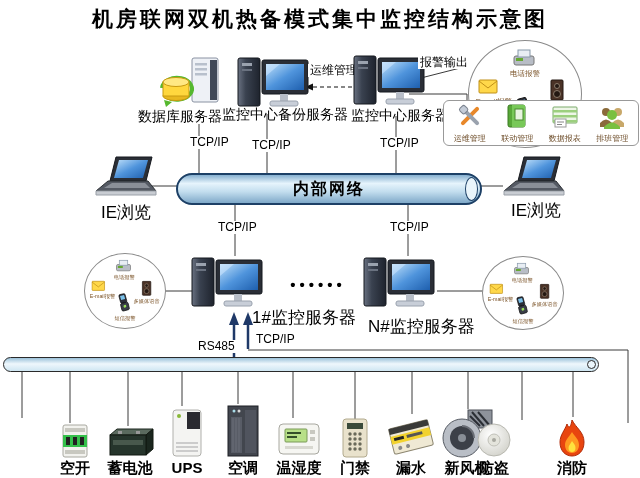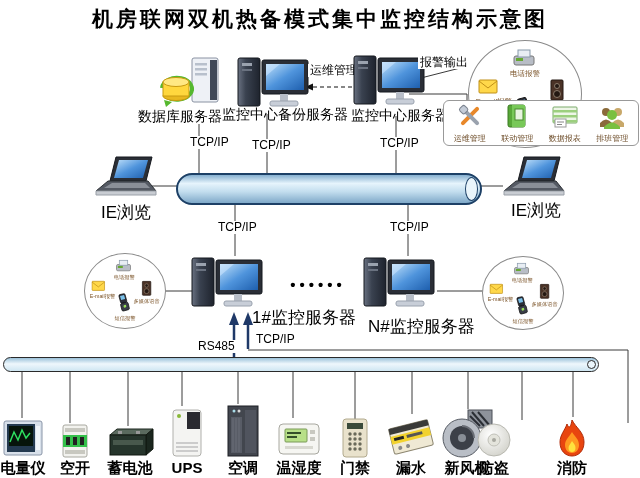--- a/index.html
+++ b/index.html
@@ -274,20 +274,21 @@
       <polygon points="26,2 62,2 56,26 20,26" fill="#2a2e36" stroke="#15181e"></polygon>
       <polygon points="29,5 58,5 53,23 24,23" fill="url(#gScreen)"></polygon>
       <polygon points="18,26 58,26 66,36 6,36" fill="#555a64" stroke="#2a2e32"></polygon>
       <polygon points="22,28 55,28 60,33 14,33" fill="#8a8f98"></polygon>
       <polygon points="6,36 66,36 66,40 6,40" fill="#c8ccd2" stroke="#9aa0a8"></polygon>
     </svg>
   </div>
   <div class="lbl el small13" style="left:506px;top:199px;width:60px">IE浏览</div>
 
   <div id="netpipe" class="pipe">
+    <span id="netlabel">内部网络</span>
     <span class="cap"></span>
   </div>
 
   <div class="conn el" style="left:216px;top:221px">TCP/IP</div>
   <div class="conn el" style="left:388px;top:221px">TCP/IP</div>
 
   <div class="abs el" style="left:190px;top:254px">
     <svg width="76" height="60" viewBox="0 0 76 56">
       <rect x="2" y="2" width="22" height="48" rx="2" fill="url(#gTower)" stroke="#15181e"></rect>
       <rect x="6" y="7" width="10" height="3" fill="#9aa2ae"></rect>
@@ -395,32 +396,20 @@
     </div>
   </div>
 
   <div class="conn el" style="left:196px;top:340px">RS485</div>
   <div class="conn el" style="left:254px;top:333px">TCP/IP</div>
 
   <div id="buspipe" class="pipe">
     <span class="cap"></span>
   </div>
 
-  <div class="dev" style="left:0px;width:46px">
-    <div class="ic">
-      <svg width="40" height="40" viewBox="0 0 40 40">
-          <rect x="1" y="3" width="38" height="34" rx="2" fill="#d8e0ea" stroke="#8a96a8"></rect>
-          <rect x="4" y="6" width="28" height="28" fill="#243a50"></rect>
-          <rect x="6" y="8" width="24" height="20" fill="#06140a"></rect>
-          <polyline points="7,24 11,14 15,22 19,12 23,20 27,15" stroke="#2ee060" fill="none" stroke-width="1.5"></polyline>
-          <rect x="33" y="8" width="4" height="24" fill="#f0f4f8"></rect>
-        </svg>
-    </div>
-    <div class="dlabel">电量仪</div>
-  </div>
 
   <div class="dev" style="left:52px;width:46px">
     <div class="ic">
       <svg width="30" height="34" viewBox="0 0 30 34">
           <rect x="3" y="1" width="24" height="32" rx="2" fill="#f2f2ee" stroke="#a8a8a0"></rect>
           <rect x="5" y="4" width="20" height="4" fill="#c8c8c0"></rect>
           <rect x="5" y="26" width="20" height="4" fill="#c8c8c0"></rect>
           <rect x="3" y="11" width="24" height="12" fill="#34c04a"></rect>
           <rect x="6" y="13" width="4" height="8" fill="#222"></rect>
           <rect x="13" y="13" width="4" height="8" fill="#222"></rect>

